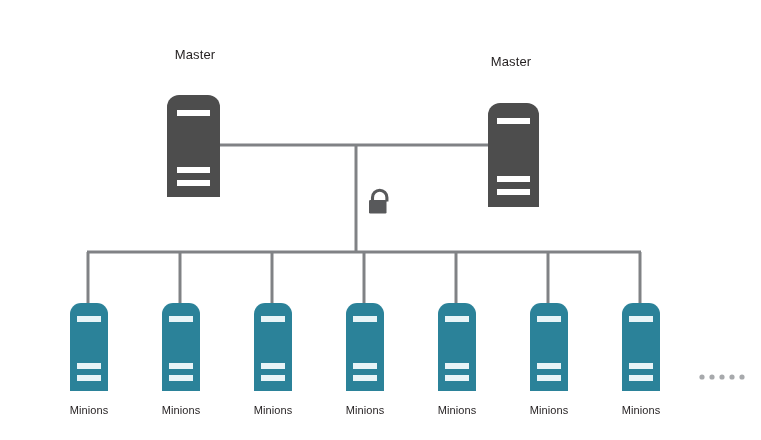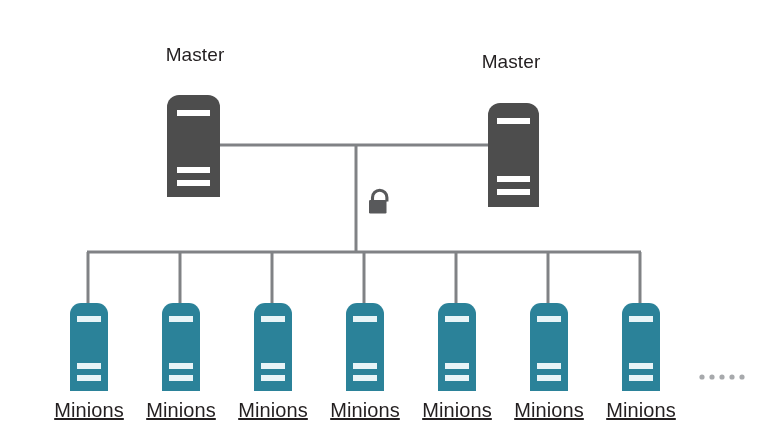--- a/index.html
+++ b/index.html
@@ -27,26 +27,25 @@
   .node-label {
     position: absolute;
     color: #231f20;
     font-size: 19px;
     line-height: 22px;
     text-align: center;
     white-space: nowrap;
     letter-spacing: 0.1px;
   }
   .master-label {
-    font-size: 19px;
+    font-size: 13px;
   }
   .minion-label {
-    font-size: 20px;
+    font-size: 11px;
     width: 110px;
-    text-decoration: underline;
   }
 </style>
 </head>
 <body>
 
 <div id="diagram-root">
 
   <svg id="diagram-svg" viewBox="0 0 761 440" xmlns="http://www.w3.org/2000/svg">
 
     <g stroke="#808285" stroke-width="3" fill="none" stroke-linecap="butt">

